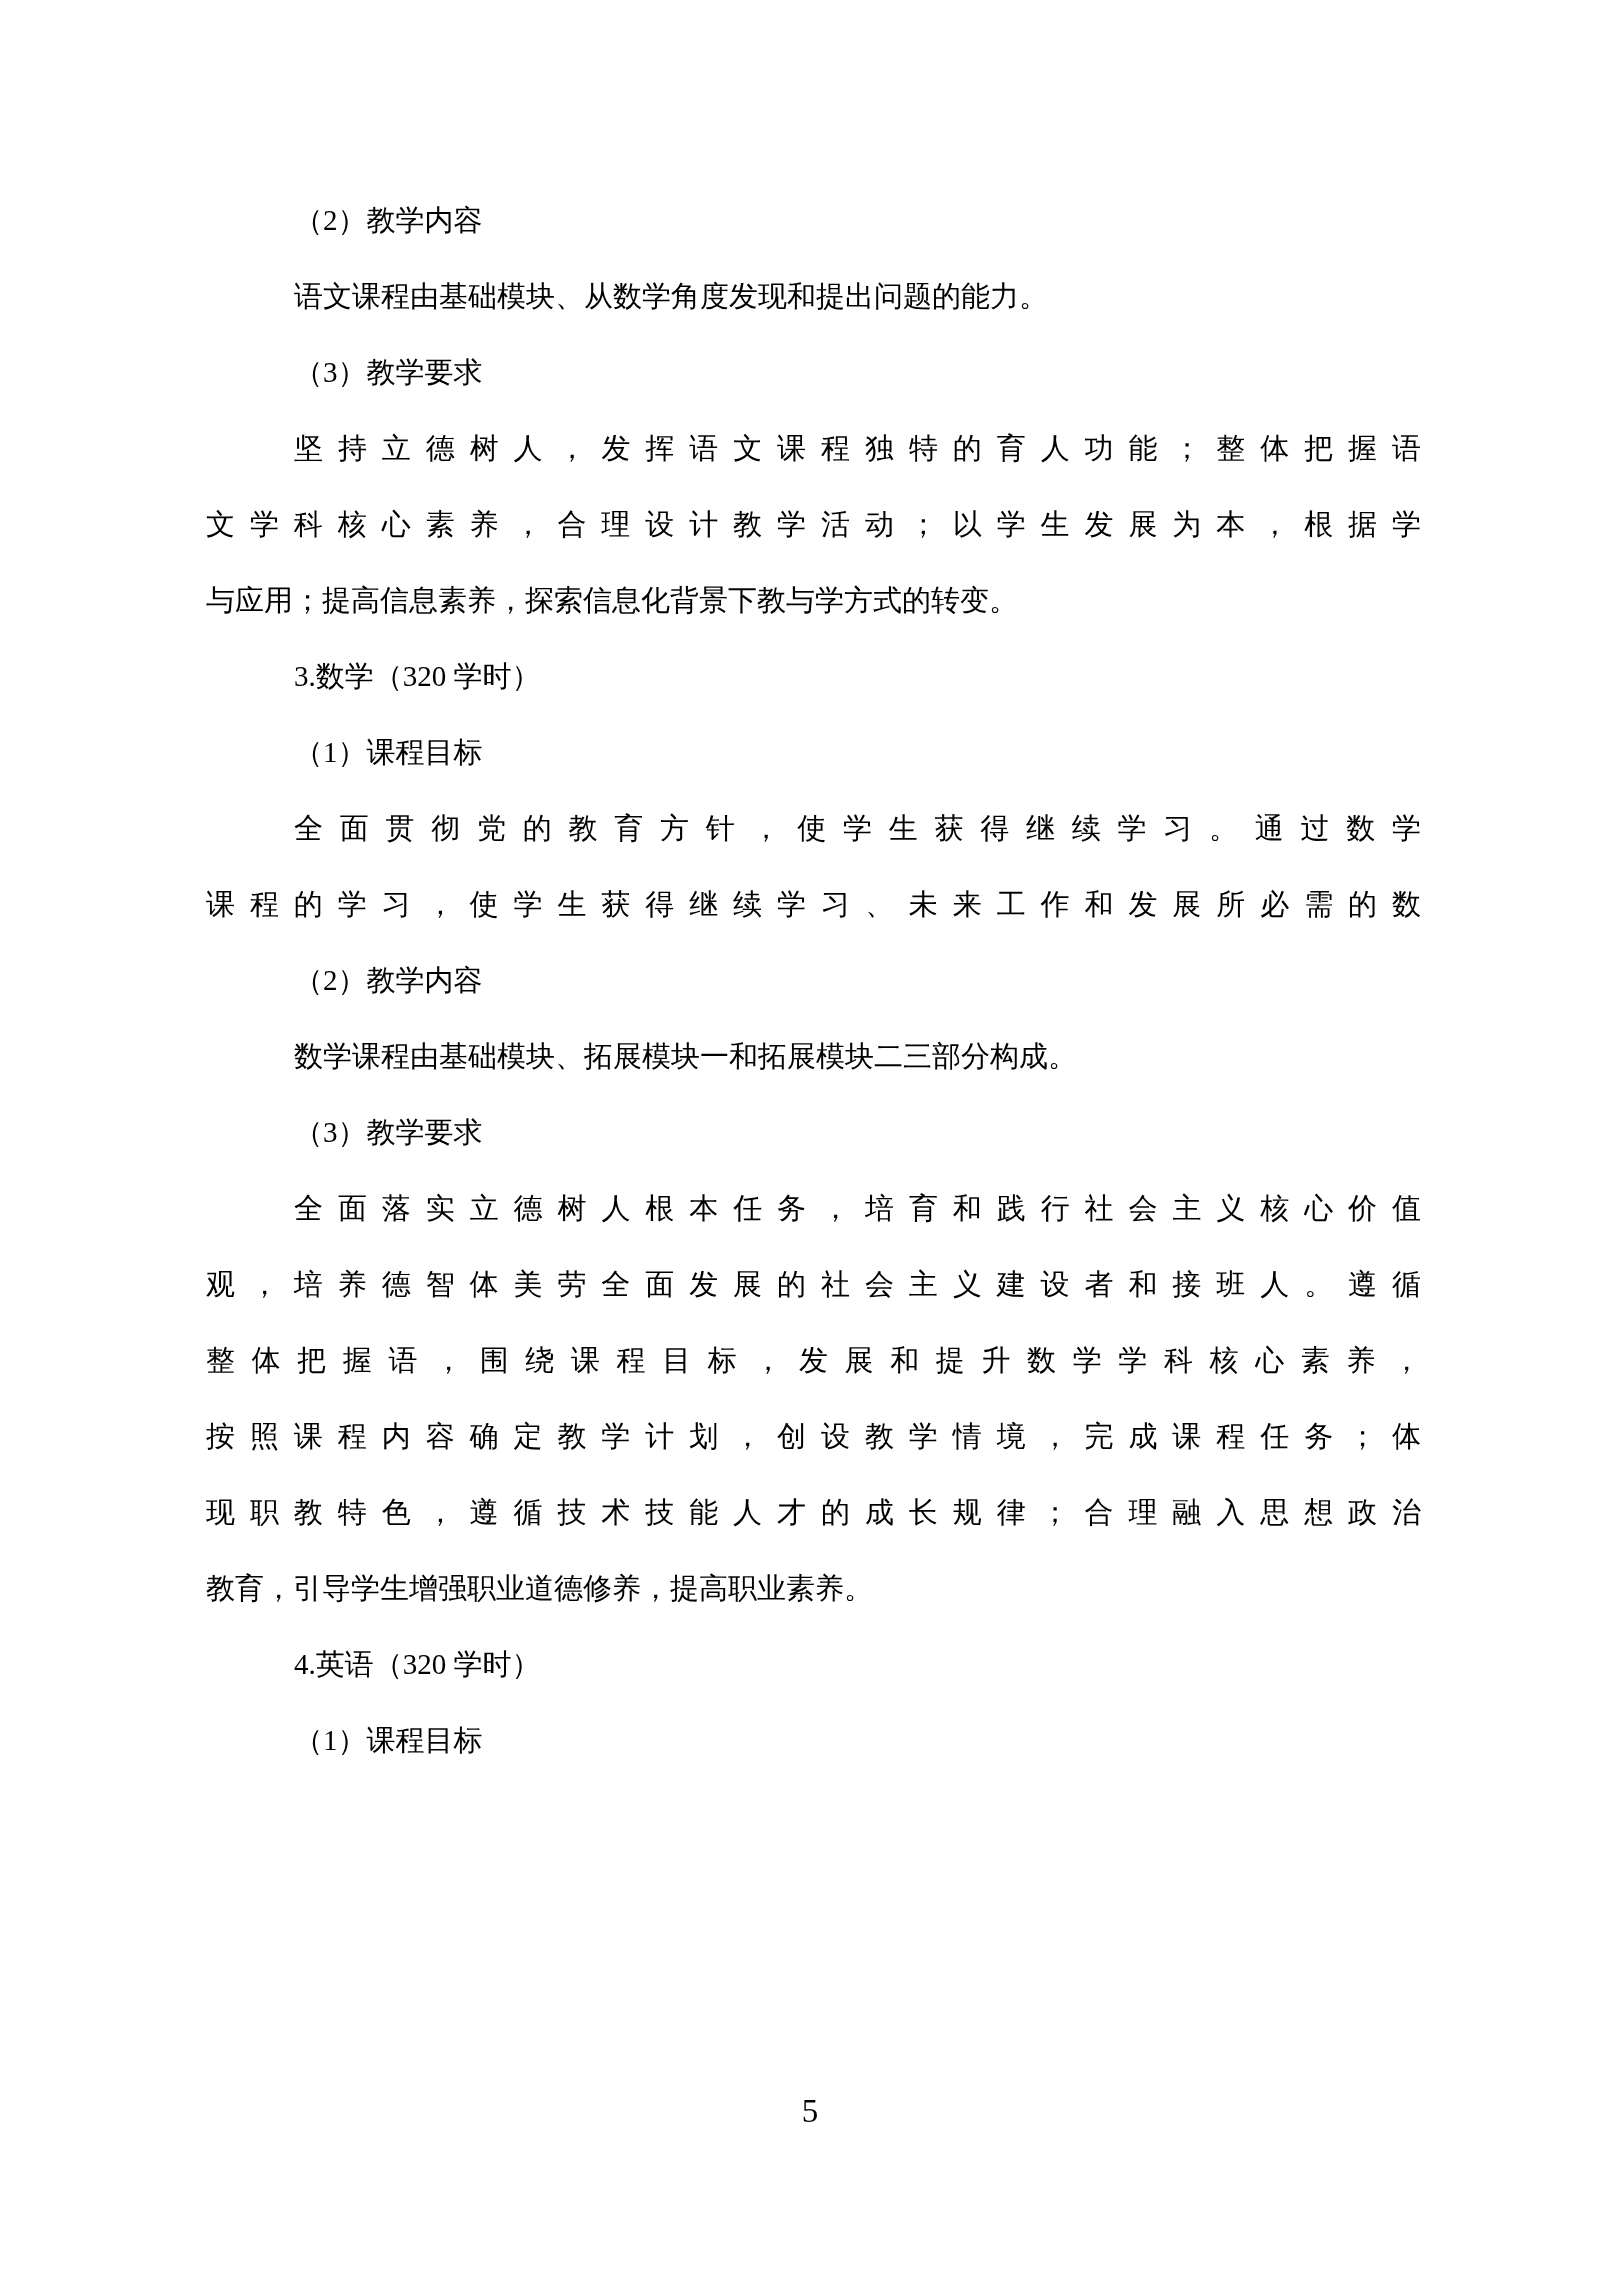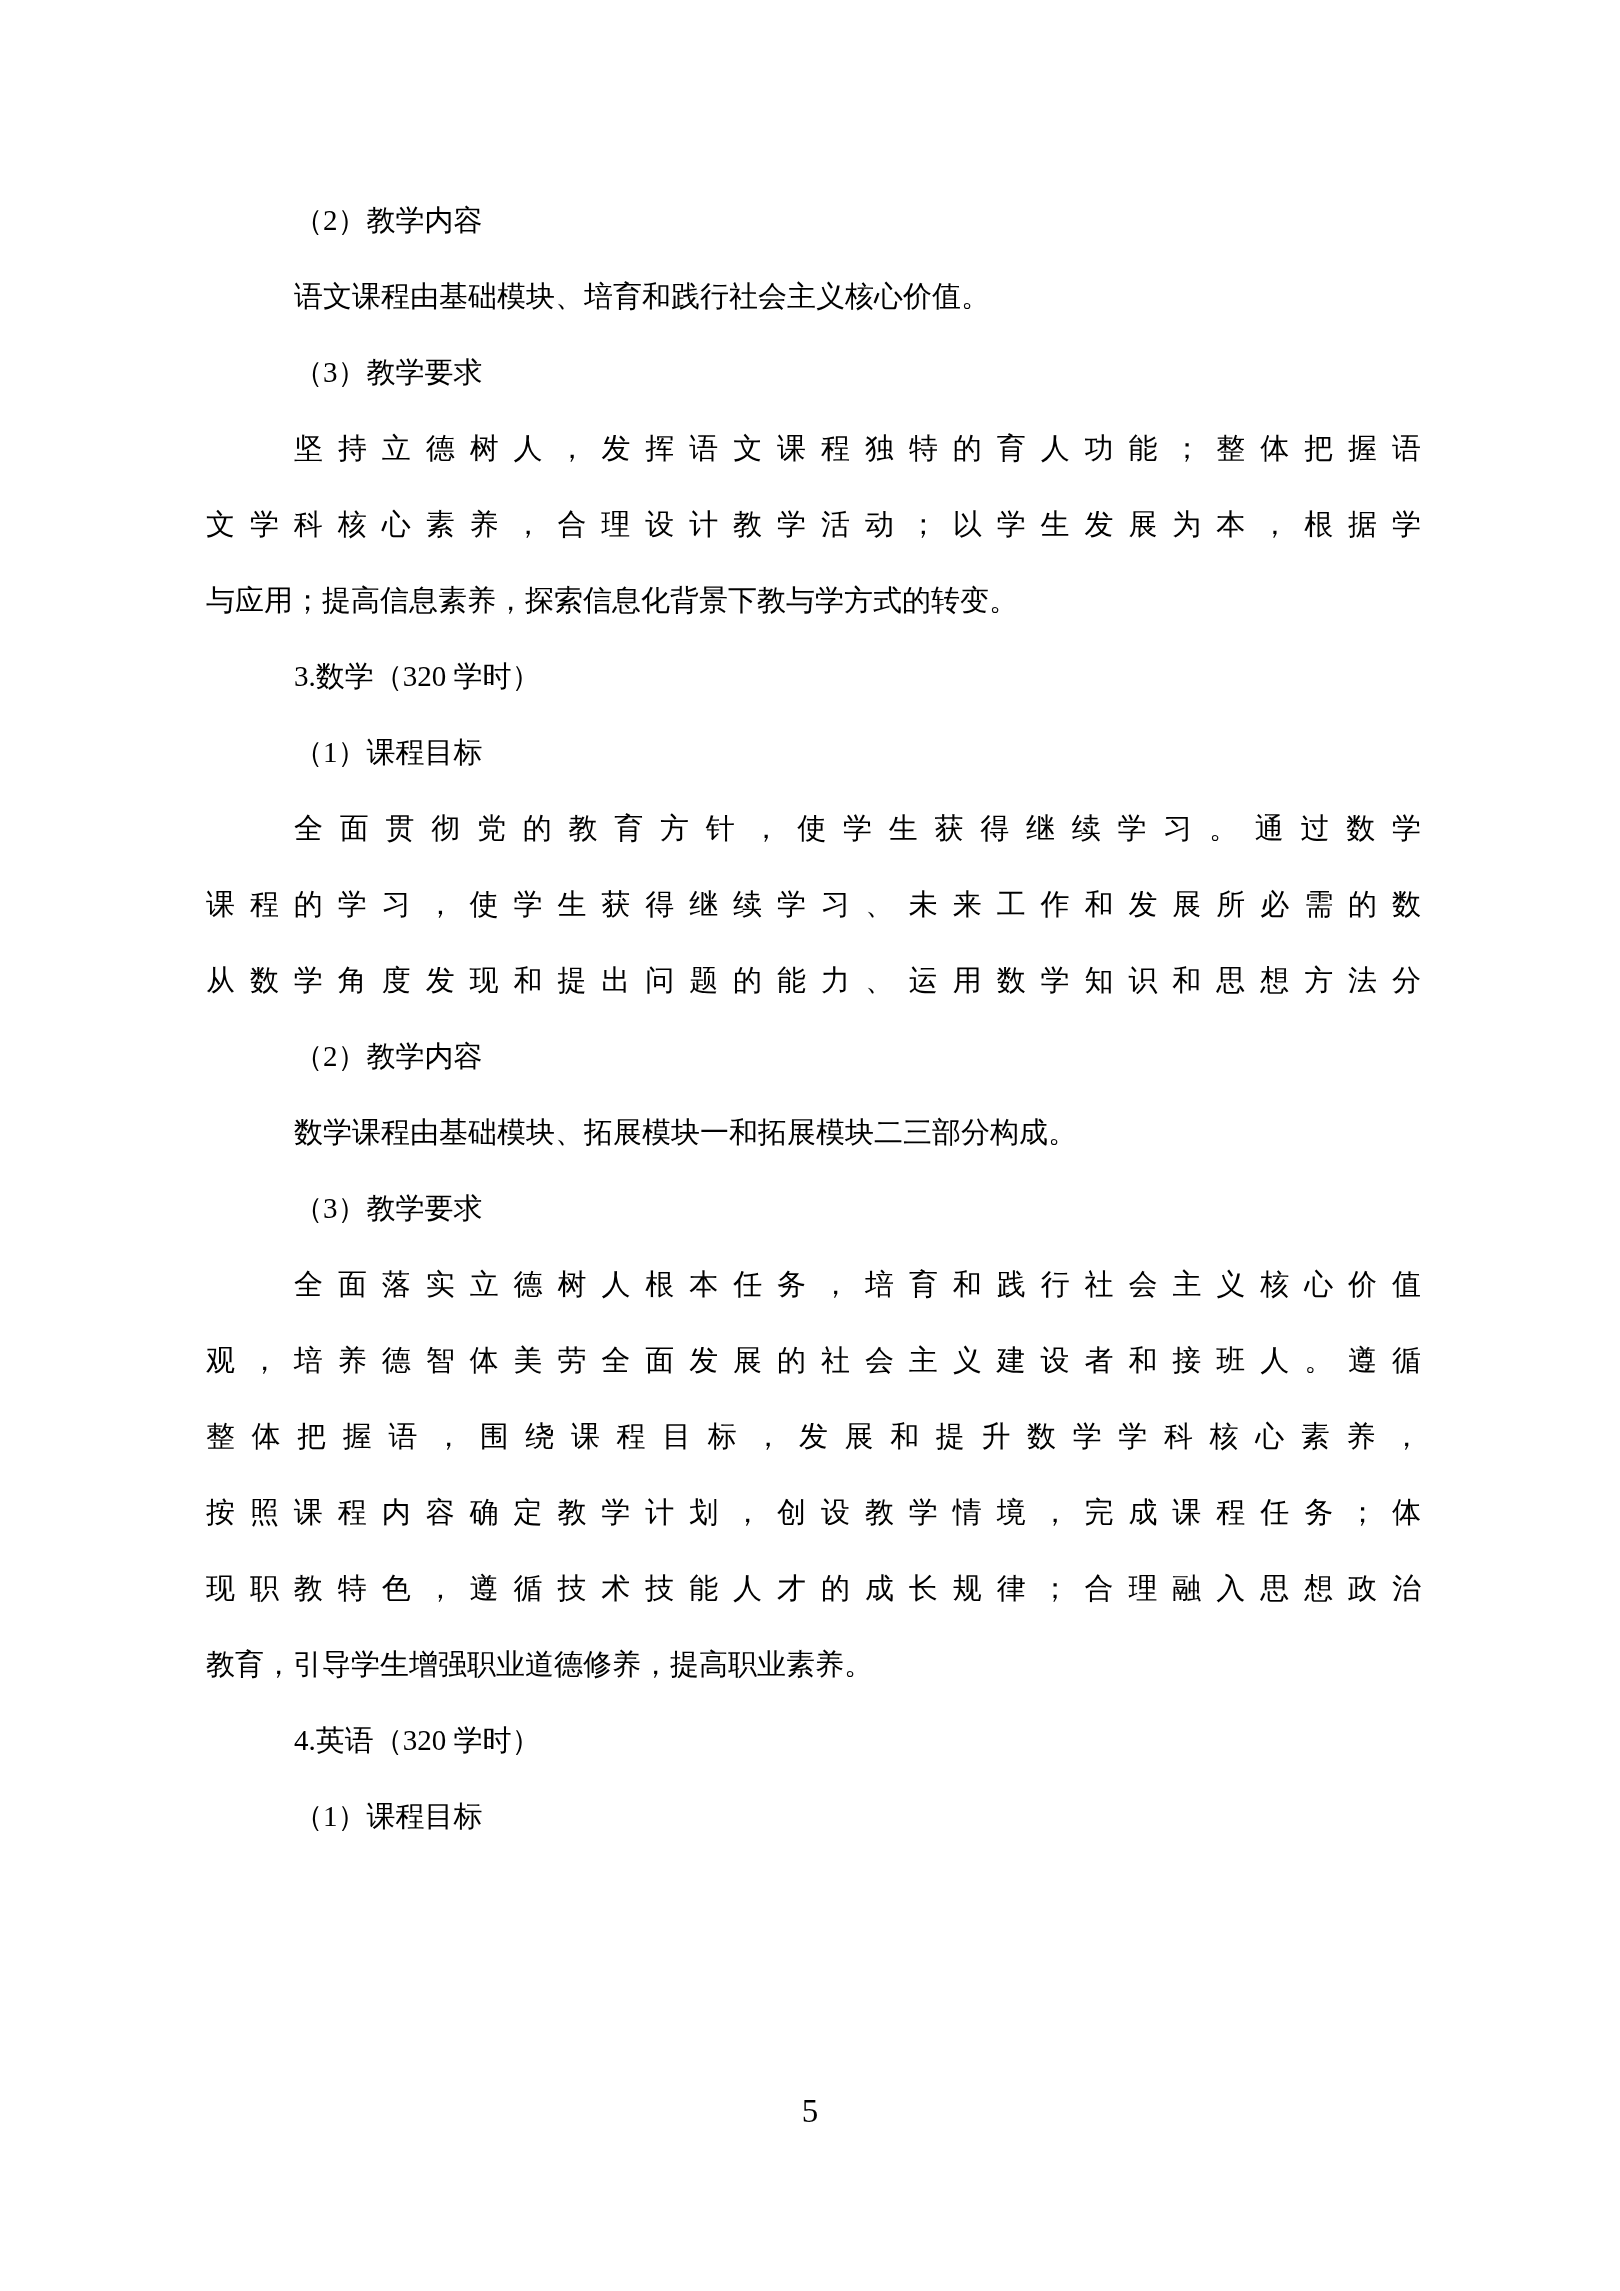--- a/index.html
+++ b/index.html
@@ -40,32 +40,31 @@
     line-height: 43px;
   }
 </style>
 </head>
 <body>
 
 <div class="page">
   <div class="textblock">
 
     <div class="line indent">（2）教学内容</div>
-    <div class="line indent">语文课程由基础模块、培育和践行社会主义核心价值。</div>
+    <div class="line indent">语文课程由基础模块、从数学角度发现和提出问题的能力。</div>
     <div class="line indent">（3）教学要求</div>
     <div class="line indent jfull">坚持立德树人，发挥语文课程独特的育人功能；整体把握语</div>
     <div class="line jfull">文学科核心素养，合理设计教学活动；以学生发展为本，根据学</div>
     <div class="line">与应用；提高信息素养，探索信息化背景下教与学方式的转变。</div>
 
     <div class="line indent"><span class="b">3.数学</span><span>（320 学时）</span></div>
 
     <div class="line indent">（1）课程目标</div>
     <div class="line indent jfull">全面贯彻党的教育方针，使学生获得继续学习。通过数学</div>
     <div class="line jfull">课程的学习，使学生获得继续学习、未来工作和发展所必需的数</div>
-    <div class="line jfull">从数学角度发现和提出问题的能力、运用数学知识和思想方法分</div>
     <div class="line indent">（2）教学内容</div>
     <div class="line indent">数学课程由基础模块、拓展模块一和拓展模块二三部分构成。</div>
     <div class="line indent">（3）教学要求</div>
     <div class="line indent jfull">全面落实立德树人根本任务，培育和践行社会主义核心价值</div>
     <div class="line jfull">观，培养德智体美劳全面发展的社会主义建设者和接班人。遵循</div>
     <div class="line jfull">整体把握语，围绕课程目标，发展和提升数学学科核心素养，</div>
     <div class="line jfull">按照课程内容确定教学计划，创设教学情境，完成课程任务；体</div>
     <div class="line jfull">现职教特色，遵循技术技能人才的成长规律；合理融入思想政治</div>
     <div class="line">教育，引导学生增强职业道德修养，提高职业素养。</div>
 

